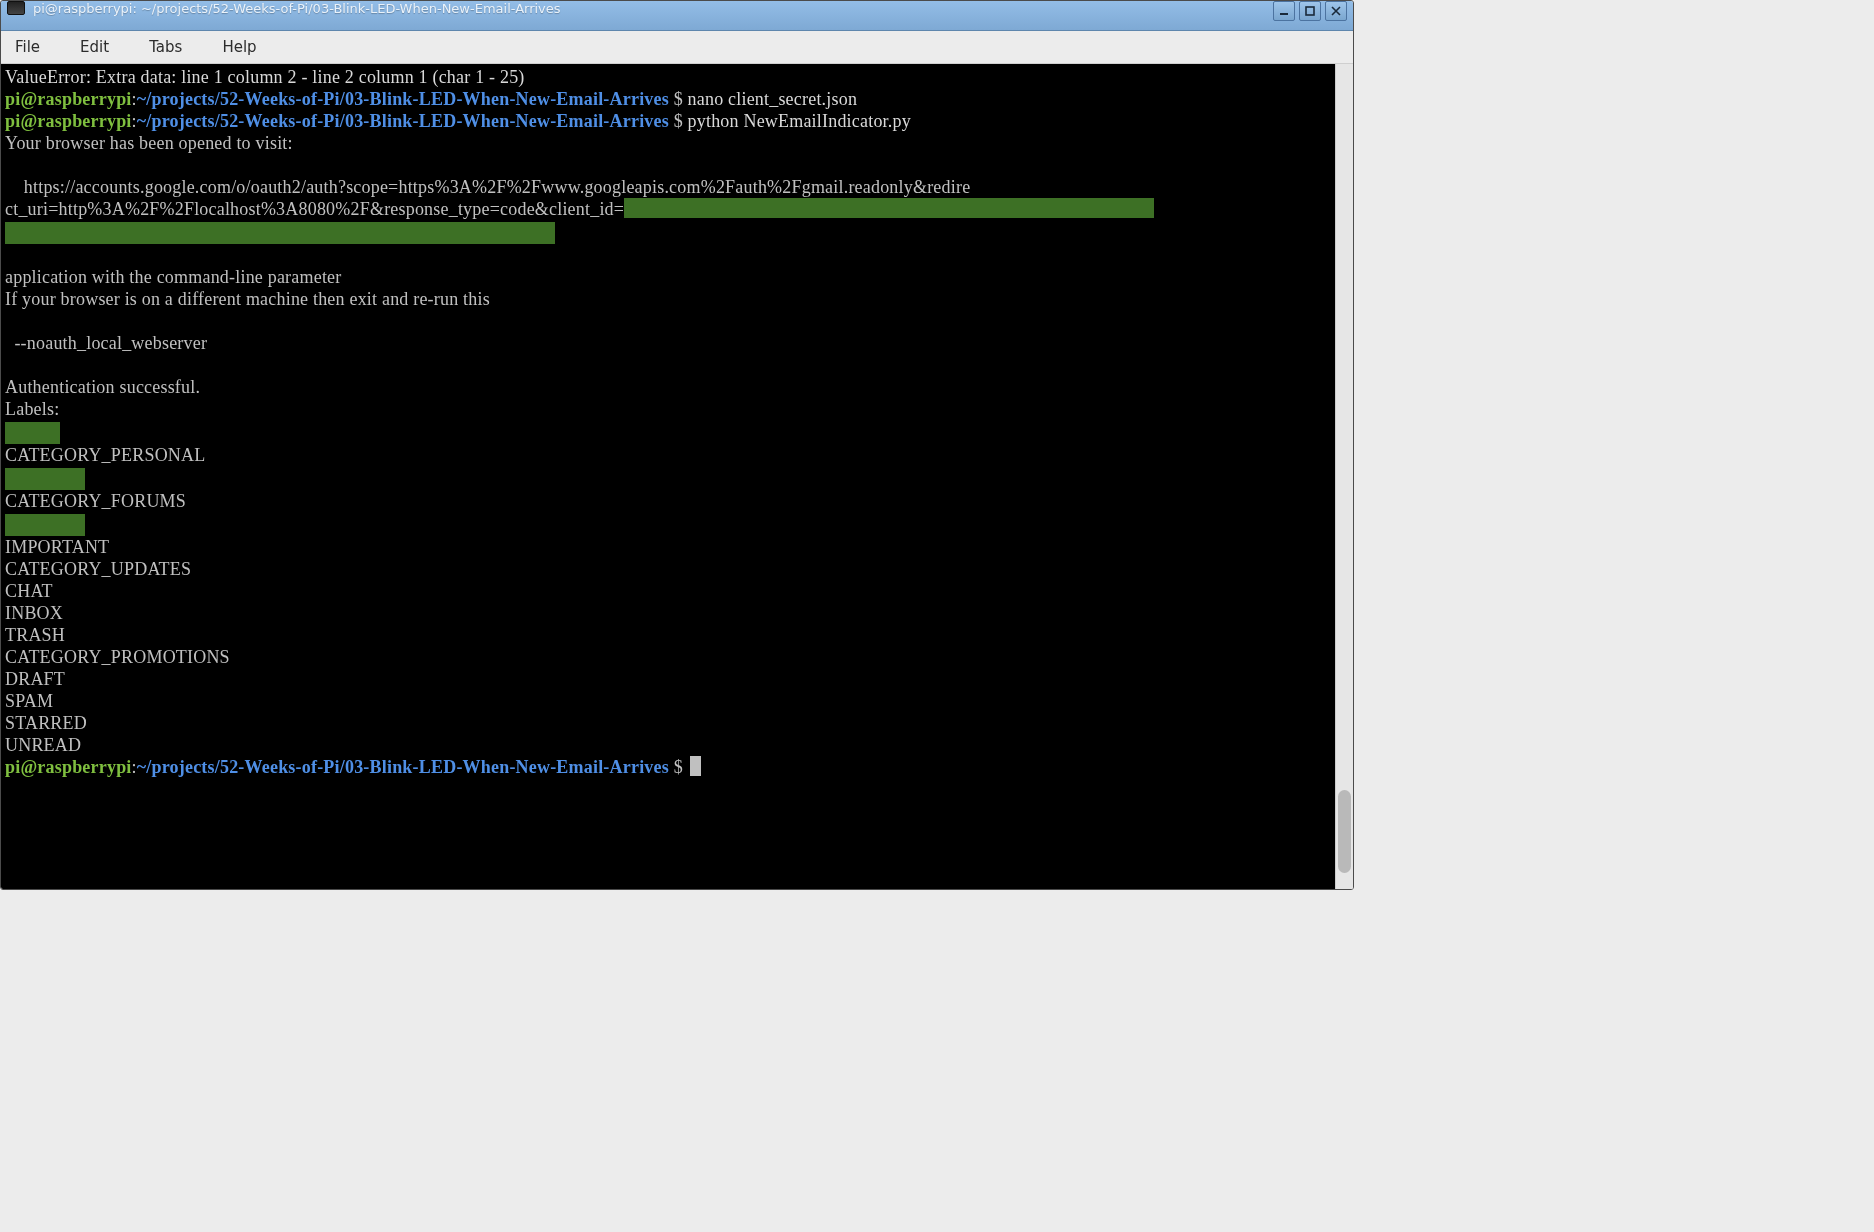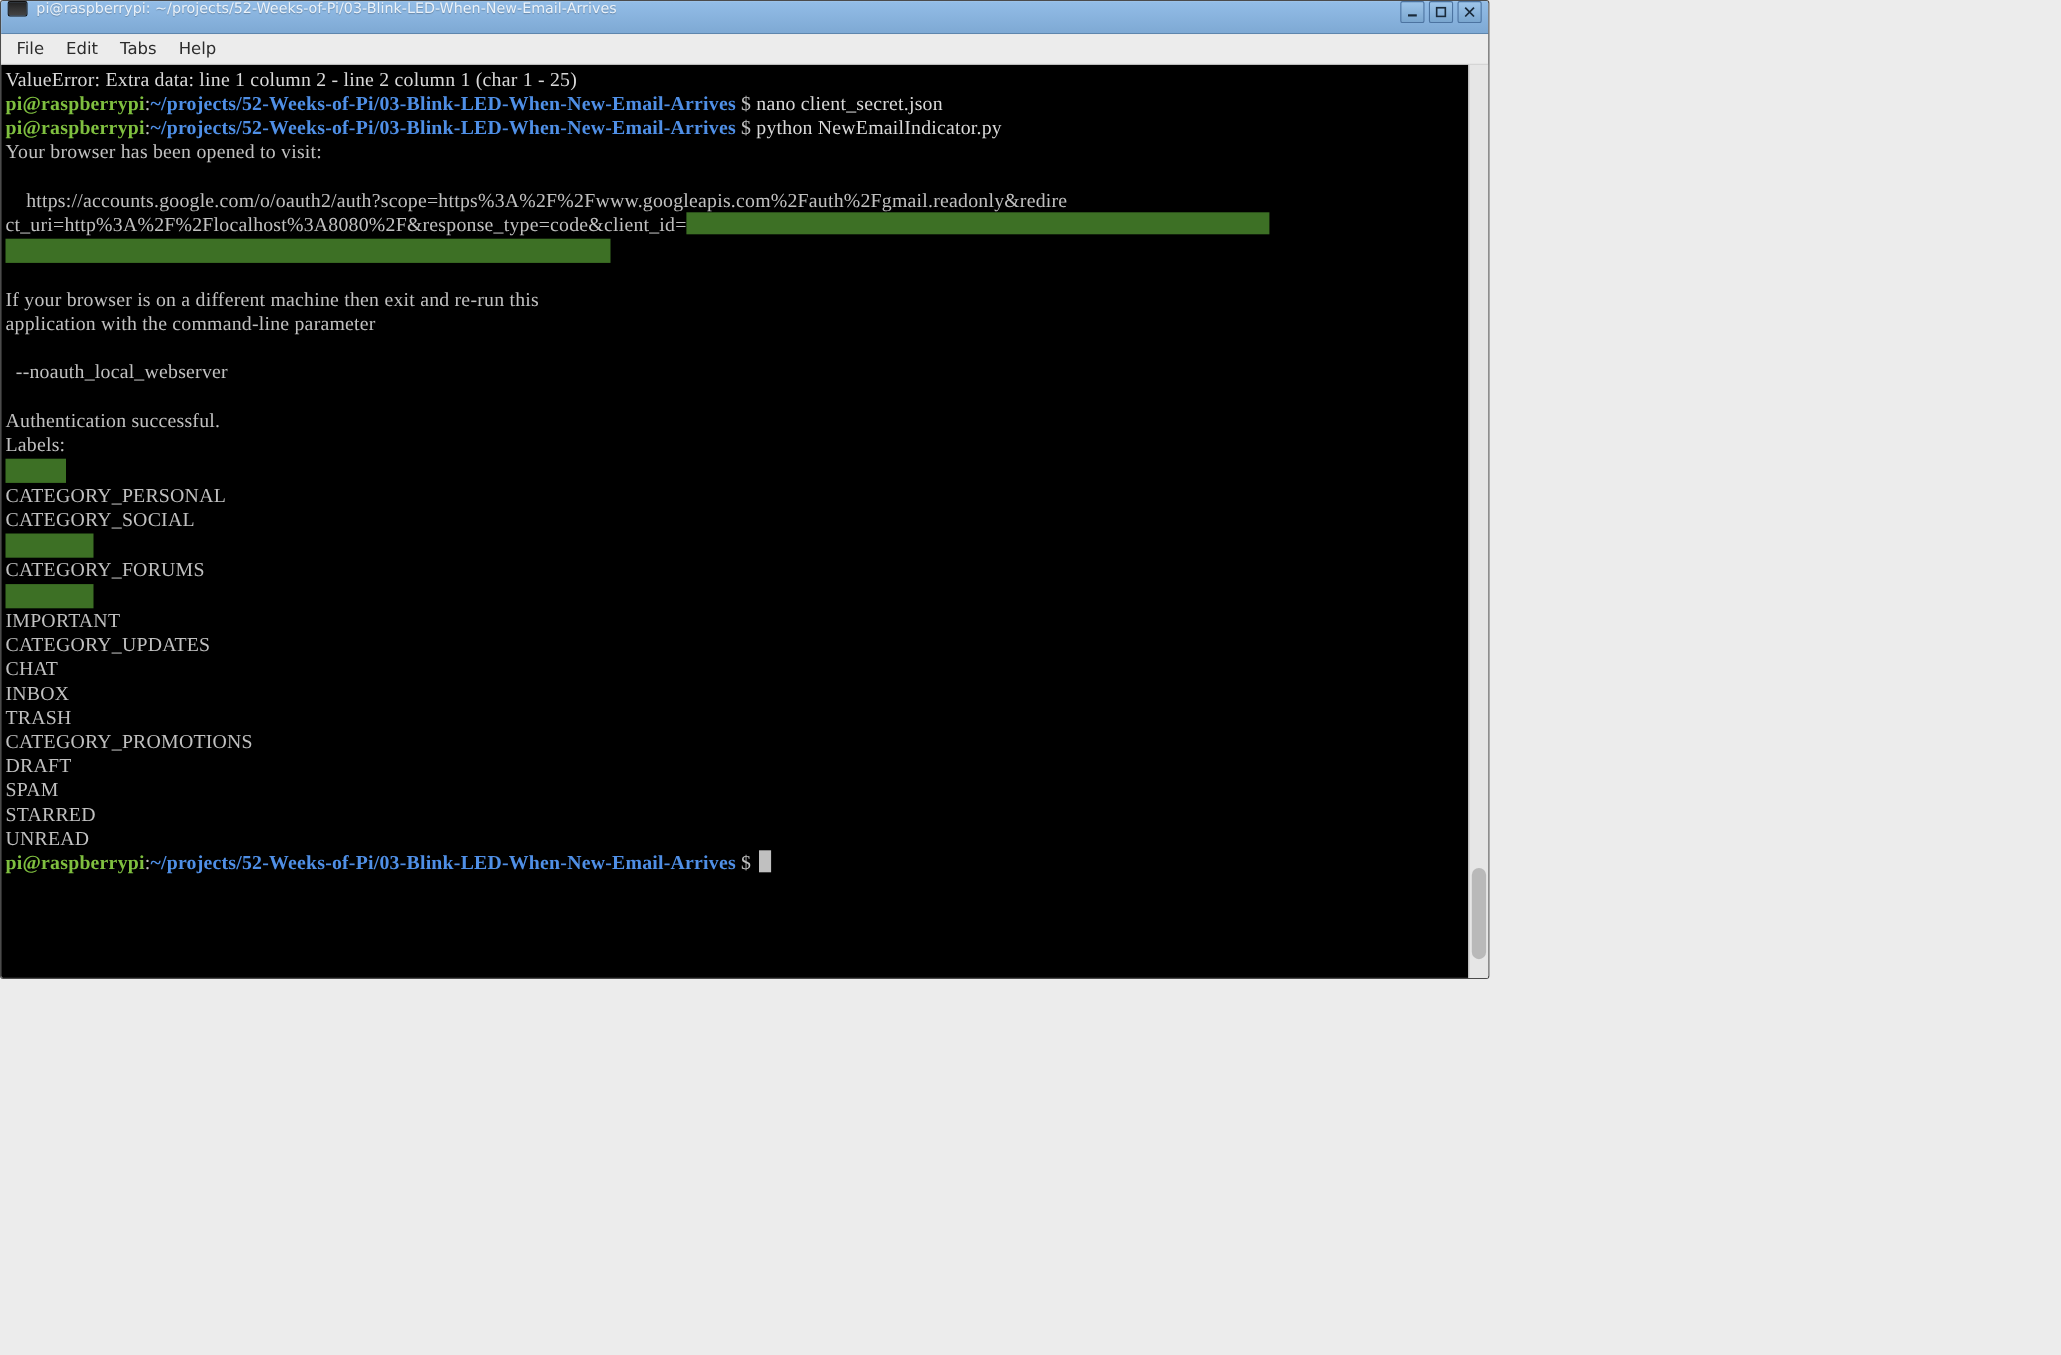--- a/index.html
+++ b/index.html
@@ -55,23 +55,23 @@
       color:#1a2a3a;
     }
     .winbtn svg { width: 10px; height: 10px; display:block; }
 
     
     .menubar {
       height: 28px;
       background: #ececec;
       border-bottom: 1px solid #cfcfcf;
       display: flex;
-      align-items: flex-start;
-      gap: 20px;
-      padding: 4px 14px;
+      align-items: center;
+      gap: 40px;
+      padding: 16px 14px;
       font-size: 15px;
       color: #2c2c2c;
     }
     .menuitem { cursor: default; }
 
     
     .term-wrap {
       flex: 1;
       position: relative;
       background: #ececec;
@@ -159,31 +159,30 @@
       <div class="ln"><span class="user">pi@raspberrypi</span><span class="dim">:</span><span class="path">~/projects/52-Weeks-of-Pi/03-Blink-LED-When-New-Email-Arrives</span><span class="dollar"> $ </span><span class="cmd">nano client_secret.json</span></div>
 
       <div class="ln"><span class="user">pi@raspberrypi</span><span class="dim">:</span><span class="path">~/projects/52-Weeks-of-Pi/03-Blink-LED-When-New-Email-Arrives</span><span class="dollar"> $ </span><span class="cmd">python NewEmailIndicator.py</span></div>
 
       <div class="ln dim">Your browser has been opened to visit:</div>
       <div class="ln dim">&nbsp;</div>
       <div class="ln dim">    https://accounts.google.com/o/oauth2/auth?scope=https%3A%2F%2Fwww.googleapis.com%2Fauth%2Fgmail.readonly&amp;redire</div>
       <div class="ln dim"><span>ct_uri=http%3A%2F%2Flocalhost%3A8080%2F&amp;response_type=code&amp;client_id=</span><span class="redact" style="width:530px"></span></div>
       <div class="ln"><span class="redact" style="width:550px;height:22px;vertical-align:middle;"></span></div>
       <div class="ln dim">&nbsp;</div>
+      <div class="ln dim">application with the command-line parameter</div>
       <div class="ln dim">If your browser is on a different machine then exit and re-run this</div>
-      <div class="ln dim">application with the command-line parameter</div>
       <div class="ln dim">&nbsp;</div>
       <div class="ln dim">  --noauth_local_webserver</div>
       <div class="ln dim">&nbsp;</div>
       <div class="ln dim">Authentication successful.</div>
 
       <div class="ln dim">Labels:</div>
       <div class="ln"><span class="redact" style="width:55px;height:22px;vertical-align:middle;"></span></div>
       <div class="ln dim">CATEGORY_PERSONAL</div>
-      <div class="ln dim">CATEGORY_SOCIAL</div>
       <div class="ln"><span class="redact" style="width:80px;height:22px;vertical-align:middle;"></span></div>
       <div class="ln dim">CATEGORY_FORUMS</div>
       <div class="ln"><span class="redact" style="width:80px;height:22px;vertical-align:middle;"></span></div>
       <div class="ln dim">IMPORTANT</div>
       <div class="ln dim">CATEGORY_UPDATES</div>
       <div class="ln dim">CHAT</div>
       <div class="ln dim">INBOX</div>
       <div class="ln dim">TRASH</div>
       <div class="ln dim">CATEGORY_PROMOTIONS</div>
       <div class="ln dim">DRAFT</div>

